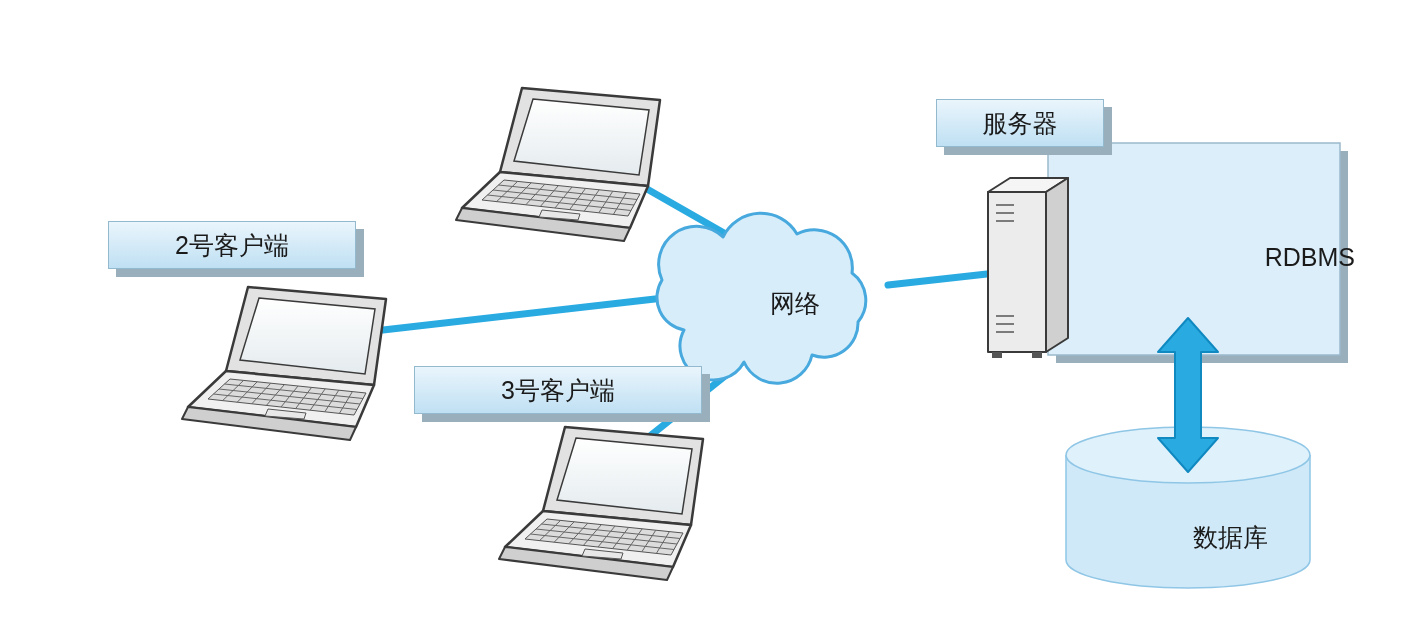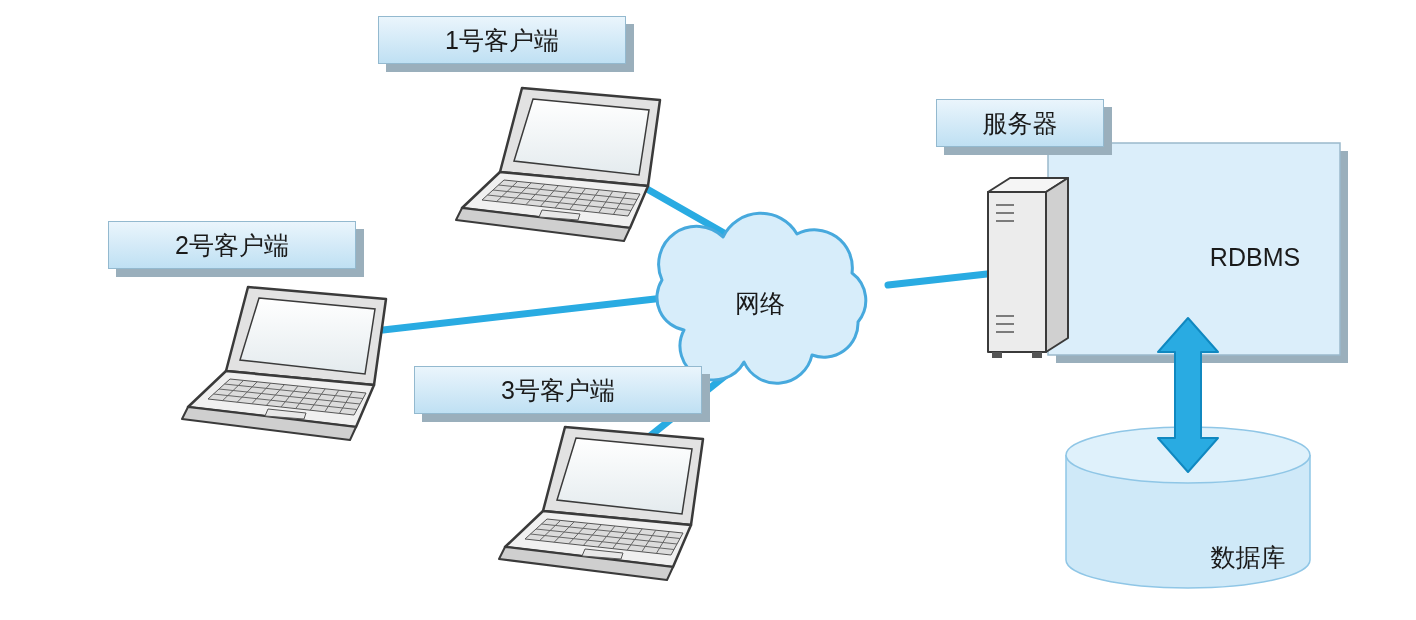--- a/index.html
+++ b/index.html
@@ -16,21 +16,21 @@
     height:48px; line-height:46px;
     text-align:center;
     font-size:25px; color:#1a1a1a;
     background:linear-gradient(#eaf5fc,#bfe0f3);
     border:1px solid #93b9cf;
     box-shadow:8px 8px 0 0 #9aafbc;
     box-sizing:border-box;
   }
   .float-label {
     position:absolute;
-    text-align:center;
+    text-align:right;
     font-size:25px; color:#1a1a1a;
   }
 </style>
 </head>
 <body>
 
 <div class="stage">
 
   <svg width="1416" height="620" viewBox="0 0 1416 620">
     <defs>
@@ -78,22 +78,21 @@
     </g>
 
     <g>
       <path d="M1066,455 L1066,560 A122,28 0 0 0 1310,560 L1310,455" fill="#cfe9f8" stroke="#8fc6e6" stroke-width="1.5"></path>
       <ellipse cx="1188" cy="455" rx="122" ry="28" fill="#dff1fb" stroke="#8fc6e6" stroke-width="1.5"></ellipse>
     </g>
 
     <polygon points="1188,318 1218,352 1201,352 1201,438 1218,438 1188,472 1158,438 1175,438 1175,352 1158,352" fill="#29abe2" stroke="#1088c0" stroke-width="2" stroke-linejoin="round"></polygon>
   </svg>
 
-  <div class="label-box" style="left:378px; top:16px; width:248px;">1号客户端</div>
   <div class="label-box" style="left:108px; top:221px; width:248px;">2号客户端</div>
   <div class="label-box" style="left:414px; top:366px; width:288px;">3号客户端</div>
   <div class="label-box" style="left:936px; top:99px; width:168px;">服务器</div>
 
   <div class="float-label" style="left:700px; top:287px; width:120px;">网络</div>
   <div class="float-label" style="left:1155px; top:243px; width:200px;">RDBMS</div>
-  <div class="float-label" style="left:1168px; top:521px; width:160px;margin-top:20px;">数据库</div>
+  <div class="float-label" style="left:1108px; top:521px; width:160px;">数据库</div>
 
 </div>
 
 </body></html>

